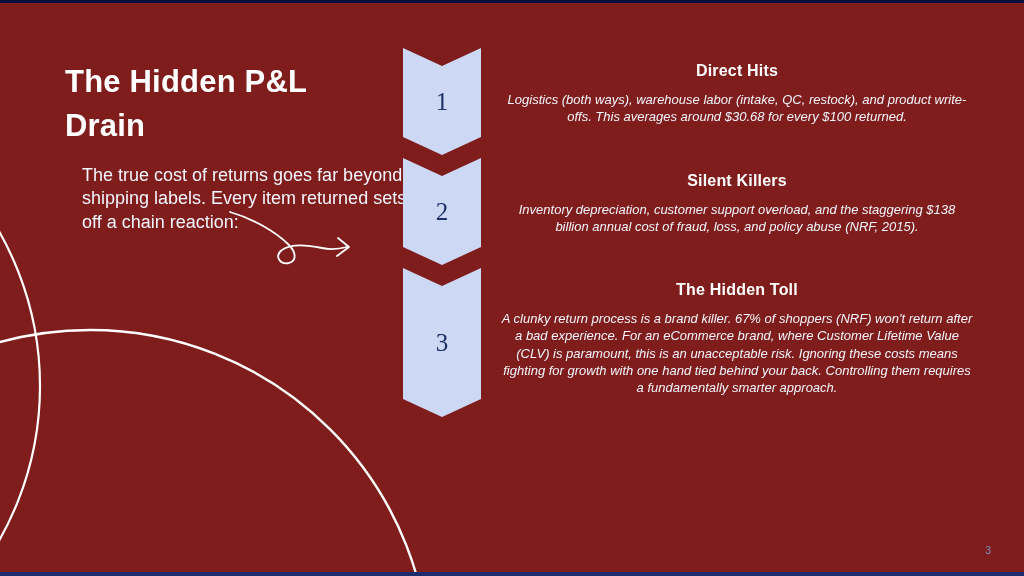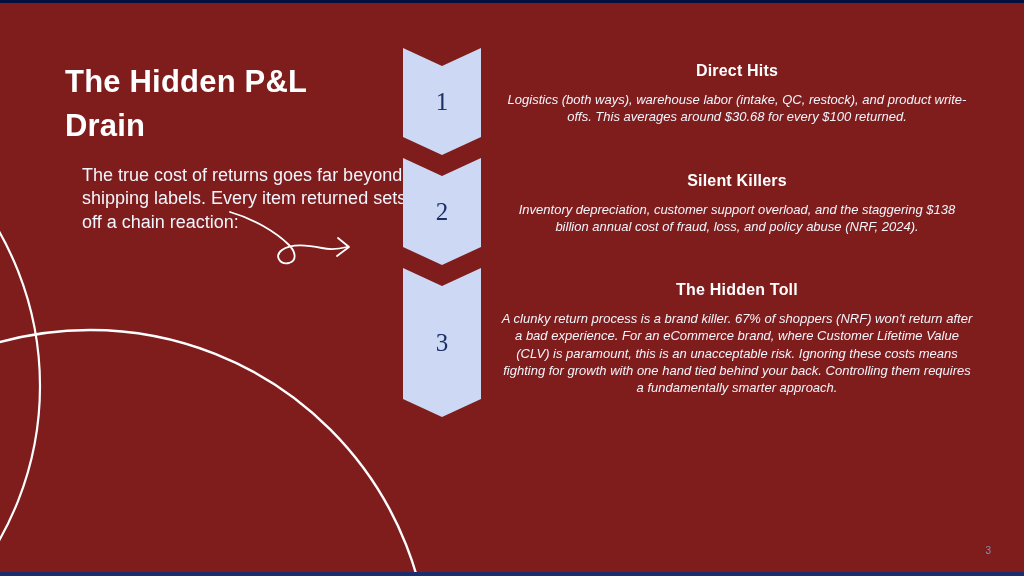--- a/index.html
+++ b/index.html
@@ -101,21 +101,21 @@
     <span class="num">3</span>
   </div>
 
   <div class="section section-1">
     <h3>Direct Hits</h3>
     <p>Logistics (both ways), warehouse labor (intake, QC, restock), and product write-offs. This averages around $30.68 for every $100 returned.</p>
   </div>
 
   <div class="section section-2">
     <h3>Silent Killers</h3>
-    <p>Inventory depreciation, customer support overload, and the staggering $138 billion annual cost of fraud, loss, and policy abuse (NRF, 2024).</p>
+    <p>Inventory depreciation, customer support overload, and the staggering $138 billion annual cost of fraud, loss, and policy abuse (NRF, 2015).</p>
   </div>
 
   <div class="section section-3">
     <h3>The Hidden Toll</h3>
     <p>A clunky return process is a brand killer. 67% of shoppers (NRF) won't return after a bad experience. For an eCommerce brand, where Customer Lifetime Value (CLV) is paramount, this is an unacceptable risk. Ignoring these costs means fighting for growth with one hand tied behind your back. Controlling them requires a fundamentally smarter approach.</p>
   </div>
 
   <div class="page-number">3</div>
 
   <div class="bottom-strip"></div>

